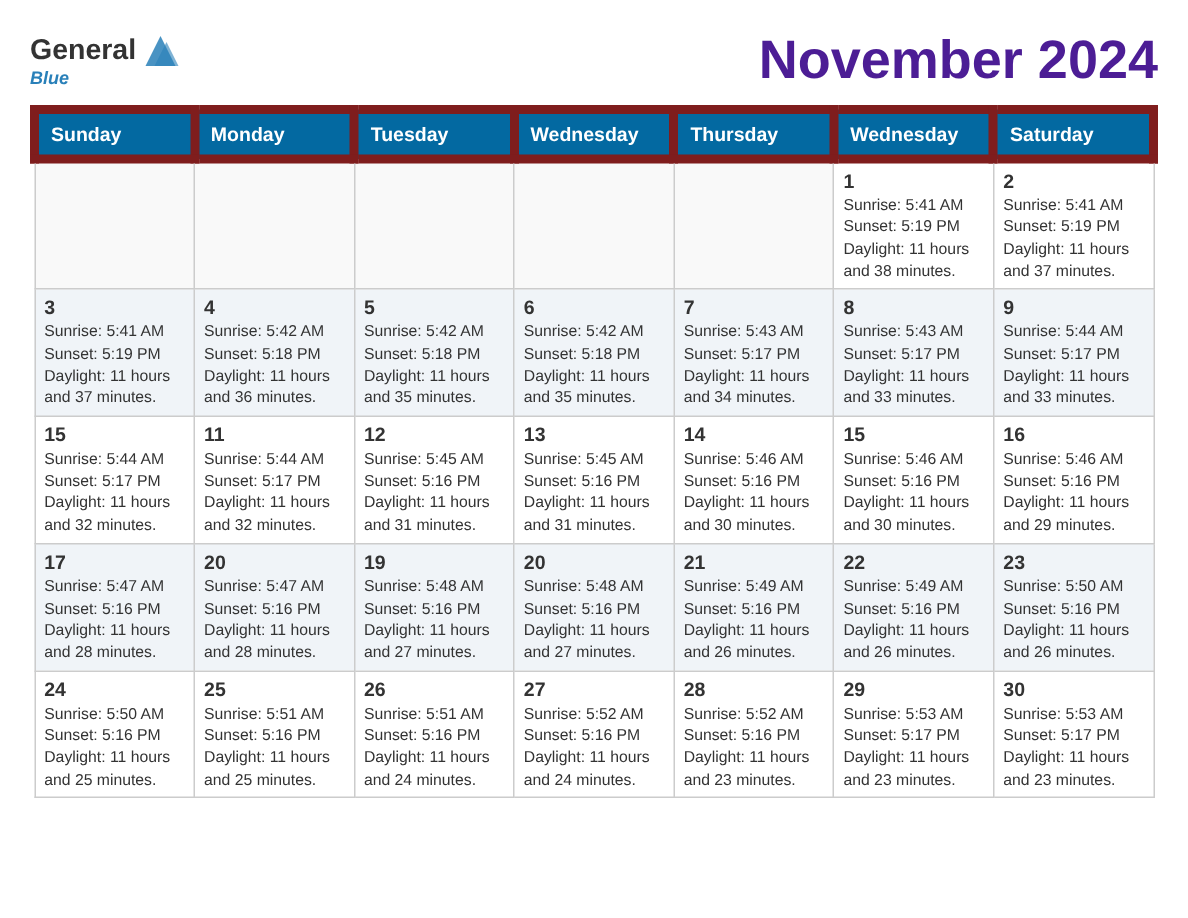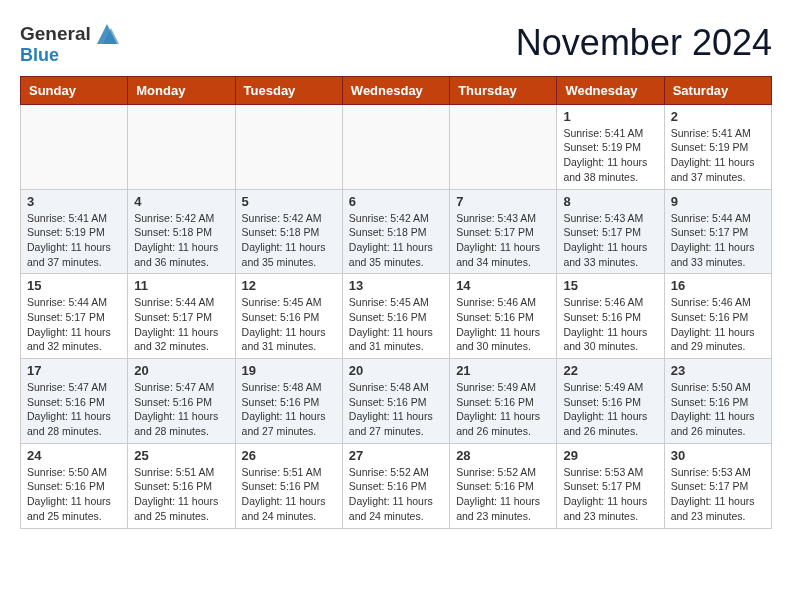--- a/index.html
+++ b/index.html
@@ -23,40 +23,40 @@
     .logo {
       display: flex;
       align-items: center;
       gap: 0;
     }
     .title-block {
       text-align: right;
     }
     .main-title {
       font-size: 36px;
-      font-weight: normal;
-      color: #0f172a;
+      font-weight: bold;
+      color: #4c1d95;
       line-height: 1.1;
     }
     .sub-title {
       font-size: 16px;
       color: #555;
     }
     .calendar {
       width: 100%;
       border-collapse: collapse;
     }
     .calendar th {
-      background-color: #c2410c;
+      background-color: #0369a1;
       color: #fff;
       font-size: 13px;
       font-weight: bold;
       padding: 6px 8px;
       text-align: left;
-      border: 1px solid #7f1d1d;
+      border: 6px solid #7f1d1d;
     }
     .calendar td {
       vertical-align: top;
       border: 1px solid #ccc;
       padding: 4px 6px;
       width: calc(100% / 7);
       font-size: 11px;
       color: #333;
       background: #fff;
       min-height: 80px;
@@ -88,21 +88,21 @@
       <div>
         <div style="display:flex;align-items:center;">
           <div style="font-size:19px;font-weight:bold;color:#333;line-height:1.1;">
             <span style="color:#333;">General</span>
           </div>
           <svg width="28" height="28" viewBox="0 0 28 28" style="margin-left:2px;">
             <polygon points="4,24 14,4 24,24" fill="#2980b9" opacity="0.85"></polygon>
             <polygon points="10,24 18,8 26,24" fill="#2980b9" opacity="0.6"></polygon>
           </svg>
         </div>
-        <div style="font-size:18px;font-weight:bold;color:#2980b9;line-height:1.1;margin-top:-2px;">Blue</div>
+        <div style="font-size:12px;font-weight:bold;color:#2980b9;line-height:1.1;margin-top:-2px;font-style:italic;">Blue</div>
       </div>
     </div>
     <div class="title-block">
       <div class="main-title">November 2024</div>
     </div>
   </div>
 
   <table class="calendar">
     <thead>
       <tr>

